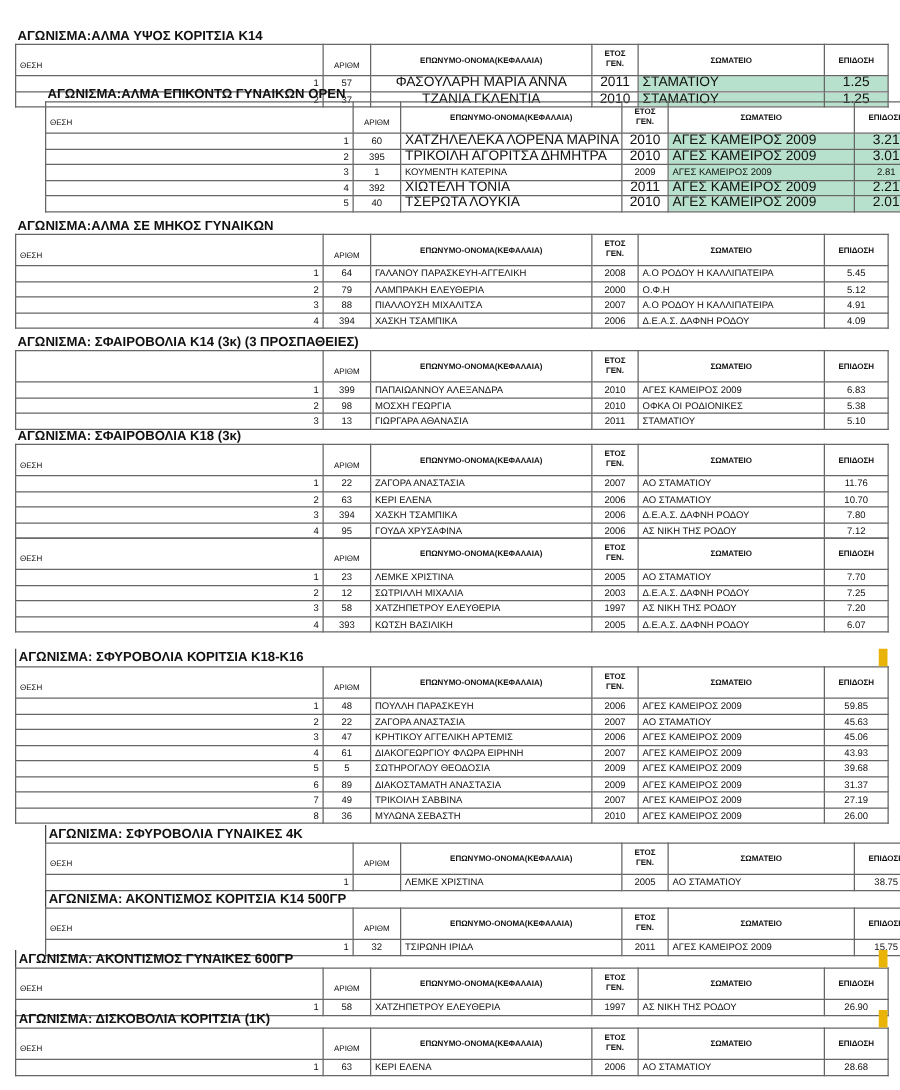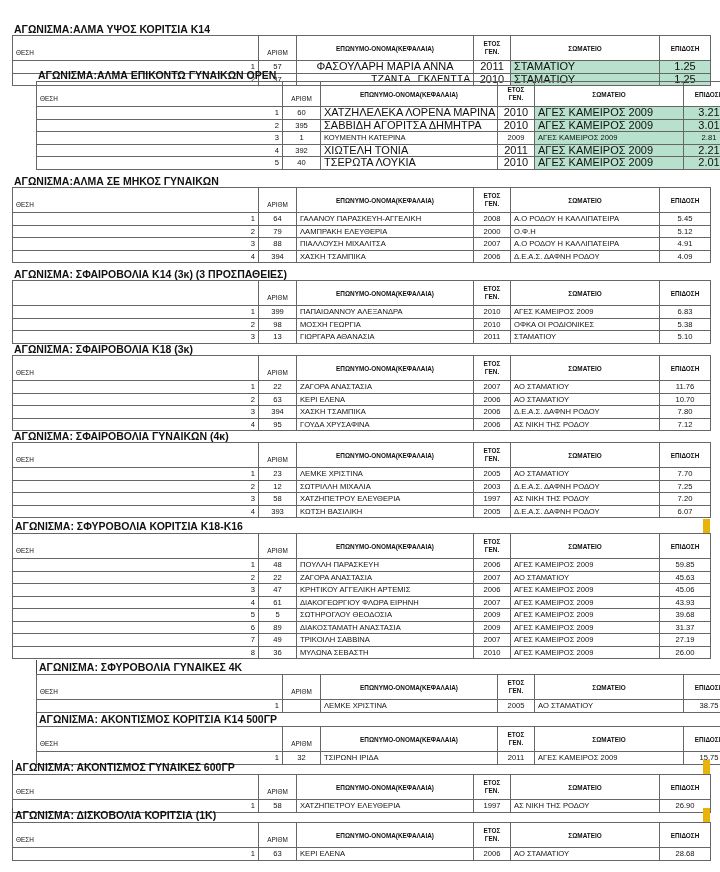--- a/index.html
+++ b/index.html
@@ -52,21 +52,21 @@
             <td class="pos">1</td>
             <td class="num">57</td>
             <td class="name" style="text-align: center;">ΦΑΣΟΥΛΑΡΗ ΜΑΡΙΑ ΑΝΝΑ</td>
             <td class="year">2011</td>
             <td class="club green" style="background: rgb(183, 225, 205);">ΣΤΑΜΑΤΙΟΥ</td>
             <td class="perf green" style="background: rgb(183, 225, 205);">1.25</td>
           </tr>
           <tr class="big">
             <td class="pos">2</td>
             <td class="num">37</td>
-            <td class="name" style="text-align: right; font-family: Liberation Mono, monospace;">ΤΖΑΝΙΑ ΓΚΛΕΝΤΙΑ</td>
+            <td class="name" style="text-align: center;">ΤΖΑΝΙΑ ΓΚΛΕΝΤΙΑ</td>
             <td class="year">2010</td>
             <td class="club green" style="background: rgb(183, 225, 205);">ΣΤΑΜΑΤΙΟΥ</td>
             <td class="perf green" style="background: rgb(183, 225, 205);">1.25</td>
           </tr>
         </tbody>
     </table>
   </div>
     <div class="event" style="top: 69px; padding-left: 24px;">
     <div class="title">ΑΓΩΝΙΣΜΑ:ΑΛΜΑ ΕΠΙΚΟΝΤΩ ΓΥΝΑΙΚΩΝ OPEN</div>
     <table>
@@ -91,21 +91,21 @@
             <td class="pos">1</td>
             <td class="num">60</td>
             <td class="name">ΧΑΤΖΗΛΕΛΕΚΑ ΛΟΡΕΝΑ ΜΑΡΙΝΑ</td>
             <td class="year">2010</td>
             <td class="club green" style="background: rgb(183, 225, 205);">ΑΓΕΣ ΚΑΜΕΙΡΟΣ 2009</td>
             <td class="perf green" style="background: rgb(183, 225, 205);">3.21</td>
           </tr>
           <tr class="big">
             <td class="pos">2</td>
             <td class="num">395</td>
-            <td class="name">ΣΑΒΒΙΔΗ ΑΓΟΡΙΤΣΑ ΔΗΜΗΤΡΑ</td>
+            <td class="name">ΤΡΙΚΟΙΛΗ ΑΓΟΡΙΤΣΑ ΔΗΜΗΤΡΑ</td>
             <td class="year">2010</td>
             <td class="club green" style="background: rgb(183, 225, 205);">ΑΓΕΣ ΚΑΜΕΙΡΟΣ 2009</td>
             <td class="perf green" style="background: rgb(183, 225, 205);">3.01</td>
           </tr>
           <tr>
             <td class="pos">3</td>
             <td class="num">1</td>
             <td class="name">ΚΟΥΜΕΝΤΗ ΚΑΤΕΡΙΝΑ</td>
             <td class="year">2009</td>
             <td class="club green" style="background: rgb(183, 225, 205);">ΑΓΕΣ ΚΑΜΕΙΡΟΣ 2009</td>
@@ -281,21 +281,20 @@
             <td class="num">95</td>
             <td class="name">ΓΟΥΔΑ ΧΡΥΣΑΦΙΝΑ</td>
             <td class="year">2006</td>
             <td class="club">ΑΣ ΝΙΚΗ ΤΗΣ ΡΟΔΟΥ</td>
             <td class="perf">7.12</td>
           </tr>
         </tbody>
     </table>
   </div>
     <div class="event" style="top: 430px;">
-    <div class="title">ΑΓΩΝΙΣΜΑ: ΣΦΑΙΡΟΒΟΛΙΑ ΓΥΝΑΙΚΩΝ (4κ)</div>
     <table>
       <colgroup>
           <col class="c1">
           <col class="c2">
           <col class="c3">
           <col class="c4">
           <col class="c5">
           <col class="c6">
         </colgroup>
       <tbody>

